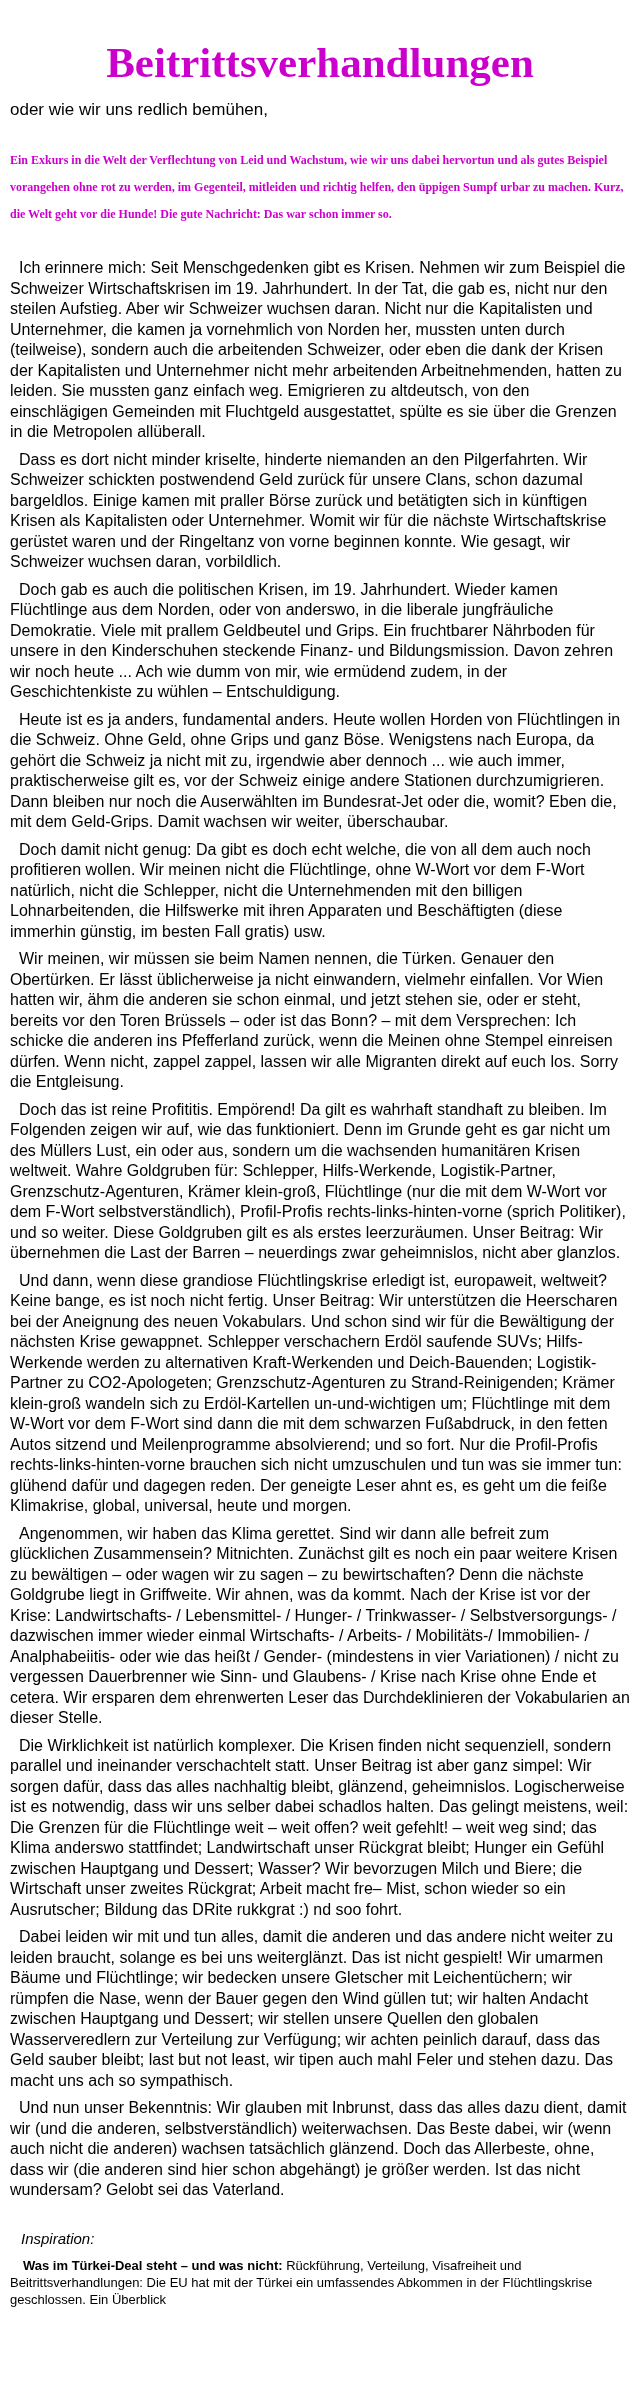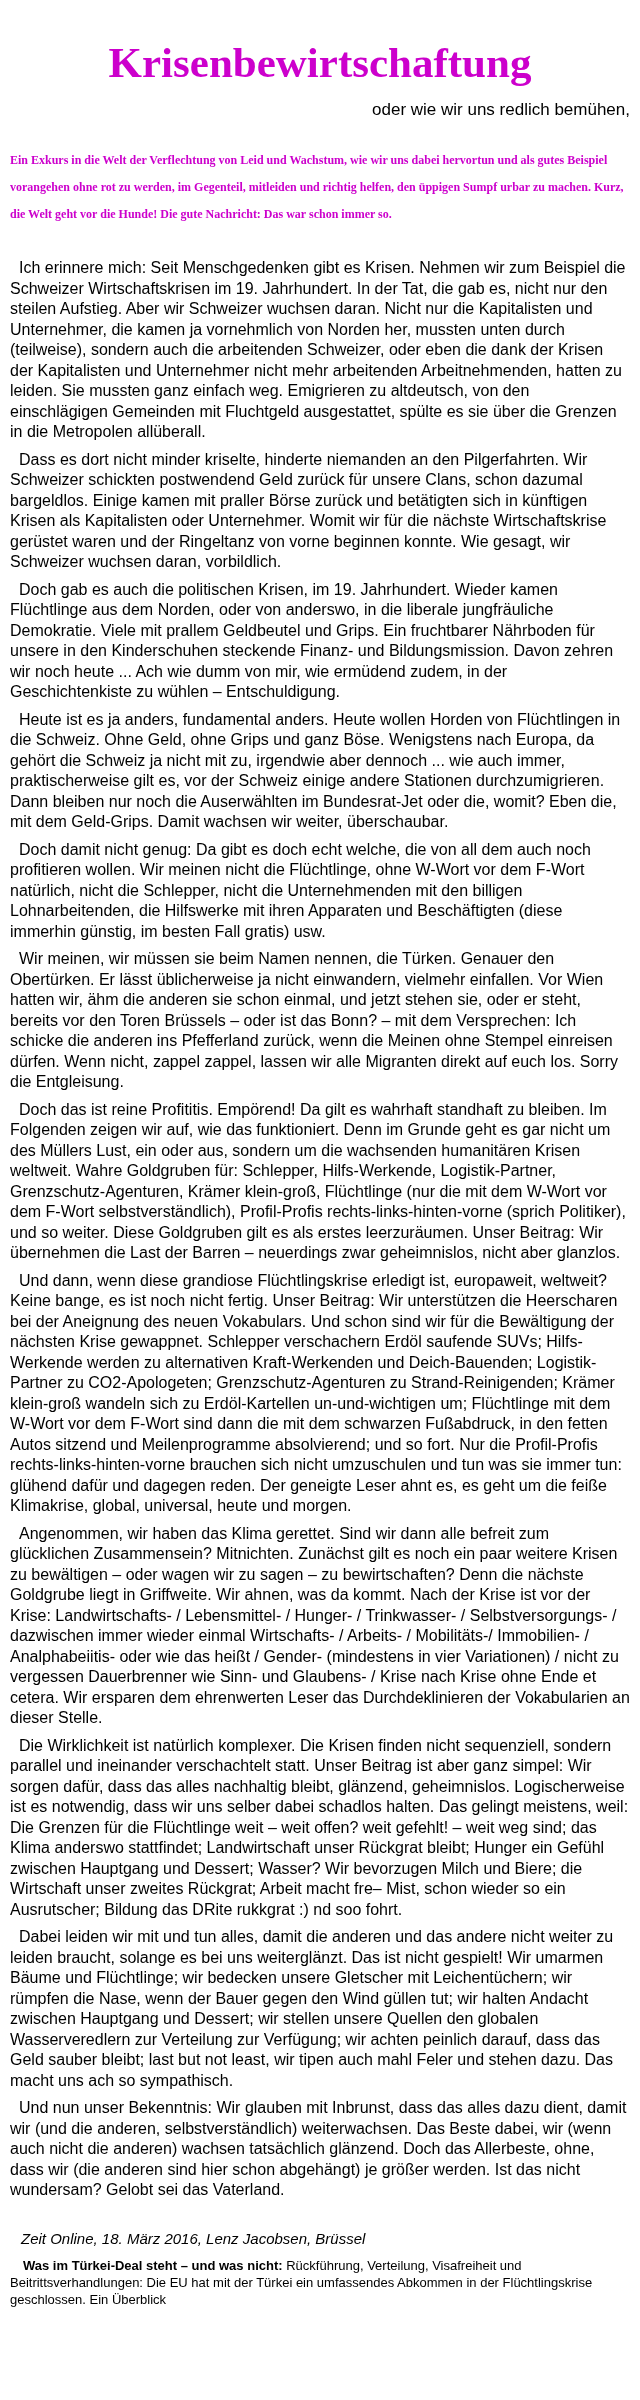--- a/index.html
+++ b/index.html
@@ -9,21 +9,21 @@
     -webkit-font-smoothing:antialiased;
   }
   .page{box-sizing:border-box;width:640px;padding:40px 10px 0 10px;}
 
   .title{
     font-family:"Liberation Serif",serif;font-weight:bold;
     font-size:43px;line-height:1.08;text-align:center;
     color:#CC00CC;margin:0 0 12px 0;
   }
   .subtitle{
-    text-align:right;font-size:17px;line-height:23px;
+    text-align:left;font-size:17px;line-height:23px;
     margin:0 0 26px 0;color:#000000;
   }
   .lead{
     font-family:"Liberation Serif",serif;font-weight:bold;
     font-size:12px;line-height:27px;color:#CC00CC;
     margin:0 0 30px 0;
   }
   .bp{
     font-size:16px;line-height:20.5px;margin:0 0 7px 0;
     text-indent:9px;color:#000000;
@@ -37,21 +37,21 @@
     font-size:13px;line-height:17px;margin:2px 0 0 0;
     text-indent:13px;
   }
   .quote strong{font-weight:bold;}
 </style>
 </head>
 <body>
 
 <div class="page">
 
-  <h1 class="title">Krisenbewirtschaftung</h1>
+  <h1 class="title">Beitrittsverhandlungen</h1>
 
   <p class="subtitle"><span>oder wie wir uns redlich bemühen,</span><br></p>
 
   <p class="lead">Ein Exkurs in die Welt der Verflechtung von Leid und Wachstum, wie wir uns dabei hervortun und als gutes Beispiel vorangehen ohne rot zu werden, im Gegenteil, mitleiden und richtig helfen, den üppigen Sumpf urbar zu machen. Kurz, die Welt geht vor die Hunde! Die gute Nachricht: Das war schon immer so.</p>
 
   <div class="article-body">
     <p class="bp">Ich erinnere mich: Seit Menschgedenken gibt es Krisen. Nehmen wir zum Beispiel die Schweizer Wirtschaftskrisen im 19. Jahrhundert. In der Tat, die gab es, nicht nur den steilen Aufstieg. Aber wir Schweizer wuchsen daran. Nicht nur die Kapitalisten und Unternehmer, die kamen ja vornehmlich von Norden her, mussten unten durch (teilweise), sondern auch die arbeitenden Schweizer, oder eben die dank der Krisen der Kapitalisten und Unternehmer nicht mehr arbeitenden Arbeitnehmenden, hatten zu leiden. Sie mussten ganz einfach weg. Emigrieren zu altdeutsch, von den einschlägigen Gemeinden mit Fluchtgeld ausgestattet, spülte es sie über die Grenzen in die Metropolen allüberall.</p>
     <p class="bp">Dass es dort nicht minder kriselte, hinderte niemanden an den Pilgerfahrten. Wir Schweizer schickten postwendend Geld zurück für unsere Clans, schon dazumal bargeldlos. Einige kamen mit praller Börse zurück und betätigten sich in künftigen Krisen als Kapitalisten oder Unternehmer. Womit wir für die nächste Wirtschaftskrise gerüstet waren und der Ringeltanz von vorne beginnen konnte. Wie gesagt, wir Schweizer wuchsen daran, vorbildlich.</p>
     <p class="bp">Doch gab es auch die politischen Krisen, im 19. Jahrhundert. Wieder kamen Flüchtlinge aus dem Norden, oder von anderswo, in die liberale jungfräuliche Demokratie. Viele mit prallem Geldbeutel und Grips. Ein fruchtbarer Nährboden für unsere in den Kinderschuhen steckende Finanz- und Bildungsmission. Davon zehren wir noch heute ... Ach wie dumm von mir, wie ermüdend zudem, in der Geschichtenkiste zu wühlen – Entschuldigung.</p>
     <p class="bp">Heute ist es ja anders, fundamental anders. Heute wollen Horden von Flüchtlingen in die Schweiz. Ohne Geld, ohne Grips und ganz Böse. Wenigstens nach Europa, da gehört die Schweiz ja nicht mit zu, irgendwie aber dennoch ... wie auch immer, praktischerweise gilt es, vor der Schweiz einige andere Stationen durchzumigrieren. Dann bleiben nur noch die Auserwählten im Bundesrat-Jet oder die, womit? Eben die, mit dem Geld-Grips. Damit wachsen wir weiter, überschaubar.</p>
@@ -59,17 +59,17 @@
     <p class="bp">Wir meinen, wir müssen sie beim Namen nennen, die Türken. Genauer den Obertürken. Er lässt üblicherweise ja nicht einwandern, vielmehr einfallen. Vor Wien hatten wir, ähm die anderen sie schon einmal, und jetzt stehen sie, oder er steht, bereits vor den Toren Brüssels – oder ist das Bonn? – mit dem Versprechen: Ich schicke die anderen ins Pfefferland zurück, wenn die Meinen ohne Stempel einreisen dürfen. Wenn nicht, zappel zappel, lassen wir alle Migranten direkt auf euch los. Sorry die Entgleisung.</p>
     <p class="bp">Doch das ist reine Profititis. Empörend! Da gilt es wahrhaft standhaft zu bleiben. Im Folgenden zeigen wir auf, wie das funktioniert. Denn im Grunde geht es gar nicht um des Müllers Lust, ein oder aus, sondern um die wachsenden humanitären Krisen weltweit. Wahre Goldgruben für: Schlepper, Hilfs-Werkende, Logistik-Partner, Grenzschutz-Agenturen, Krämer klein-groß, Flüchtlinge (nur die mit dem W-Wort vor dem F-Wort selbstverständlich), Profil-Profis rechts-links-hinten-vorne (sprich Politiker), und so weiter. Diese Goldgruben gilt es als erstes leerzuräumen. Unser Beitrag: Wir übernehmen die Last der Barren – neuerdings zwar geheimnislos, nicht aber glanzlos.</p>
     <p class="bp">Und dann, wenn diese grandiose Flüchtlingskrise erledigt ist, europaweit, weltweit? Keine bange, es ist noch nicht fertig. Unser Beitrag: Wir unterstützen die Heerscharen bei der Aneignung des neuen Vokabulars. Und schon sind wir für die Bewältigung der nächsten Krise gewappnet. Schlepper verschachern Erdöl saufende SUVs; Hilfs-Werkende werden zu alternativen Kraft-Werkenden und Deich-Bauenden; Logistik-Partner zu CO2-Apologeten; Grenzschutz-Agenturen zu Strand-Reinigenden; Krämer klein-groß wandeln sich zu Erdöl-Kartellen un-und-wichtigen um; Flüchtlinge mit dem W-Wort vor dem F-Wort sind dann die mit dem schwarzen Fußabdruck, in den fetten Autos sitzend und Meilenprogramme absolvierend; und so fort. Nur die Profil-Profis rechts-links-hinten-vorne brauchen sich nicht umzuschulen und tun was sie immer tun: glühend dafür und dagegen reden. Der geneigte Leser ahnt es, es geht um die feiße Klimakrise, global, universal, heute und morgen.</p>
     <p class="bp">Angenommen, wir haben das Klima gerettet. Sind wir dann alle befreit zum glücklichen Zusammensein? Mitnichten. Zunächst gilt es noch ein paar weitere Krisen zu bewältigen – oder wagen wir zu sagen – zu bewirtschaften? Denn die nächste Goldgrube liegt in Griffweite. Wir ahnen, was da kommt. Nach der Krise ist vor der Krise: Landwirtschafts- / Lebensmittel- / Hunger- / Trinkwasser- / Selbstversorgungs- / dazwischen immer wieder einmal Wirtschafts- / Arbeits- / Mobilitäts-/ Immobilien- / Analphabeiitis- oder wie das heißt / Gender- (mindestens in vier Variationen) / nicht zu vergessen Dauerbrenner wie Sinn- und Glaubens- / Krise nach Krise ohne Ende et cetera. Wir ersparen dem ehrenwerten Leser das Durchdeklinieren der Vokabularien an dieser Stelle.</p>
     <p class="bp">Die Wirklichkeit ist natürlich komplexer. Die Krisen finden nicht sequenziell, sondern parallel und ineinander verschachtelt statt. Unser Beitrag ist aber ganz simpel: Wir sorgen dafür, dass das alles nachhaltig bleibt, glänzend, geheimnislos. Logischerweise ist es notwendig, dass wir uns selber dabei schadlos halten. Das gelingt meistens, weil: Die Grenzen für die Flüchtlinge weit – weit offen? weit gefehlt! – weit weg sind; das Klima anderswo stattfindet; Landwirtschaft unser Rückgrat bleibt; Hunger ein Gefühl zwischen Hauptgang und Dessert; Wasser? Wir bevorzugen Milch und Biere; die Wirtschaft unser zweites Rückgrat; Arbeit macht fre– Mist, schon wieder so ein Ausrutscher; Bildung das DRite rukkgrat :) nd soo fohrt.</p>
     <p class="bp">Dabei leiden wir mit und tun alles, damit die anderen und das andere nicht weiter zu leiden braucht, solange es bei uns weiterglänzt. Das ist nicht gespielt! Wir umarmen Bäume und Flüchtlinge; wir bedecken unsere Gletscher mit Leichentüchern; wir rümpfen die Nase, wenn der Bauer gegen den Wind güllen tut; wir halten Andacht zwischen Hauptgang und Dessert; wir stellen unsere Quellen den globalen Wasserveredlern zur Verteilung zur Verfügung; wir achten peinlich darauf, dass das Geld sauber bleibt; last but not least, wir tipen auch mahl Feler und stehen dazu. Das macht uns ach so sympathisch.</p>
     <p class="bp">Und nun unser Bekenntnis: Wir glauben mit Inbrunst, dass das alles dazu dient, damit wir (und die anderen, selbstverständlich) weiterwachsen. Das Beste dabei, wir (wenn auch nicht die anderen) wachsen tatsächlich glänzend. Doch das Allerbeste, ohne, dass wir (die anderen sind hier schon abgehängt) je größer werden. Ist das nicht wundersam? Gelobt sei das Vaterland.</p>
   </div>
 
   <div class="inspiration">
-    <p class="insp">Zeit Online, 18. März 2016, Lenz Jacobsen, Brüssel</p>
+    <p class="insp">Inspiration:</p>
     <p class="quote"><strong>Was im Türkei-Deal steht – und was nicht:</strong> <span>Rückführung, Verteilung, Visafreiheit und Beitrittsverhandlungen: Die EU hat mit der Türkei ein umfassendes Abkommen in der Flüchtlingskrise geschlossen. Ein Überblick</span></p>
   </div>
 
 </div>
 
 </body></html>

